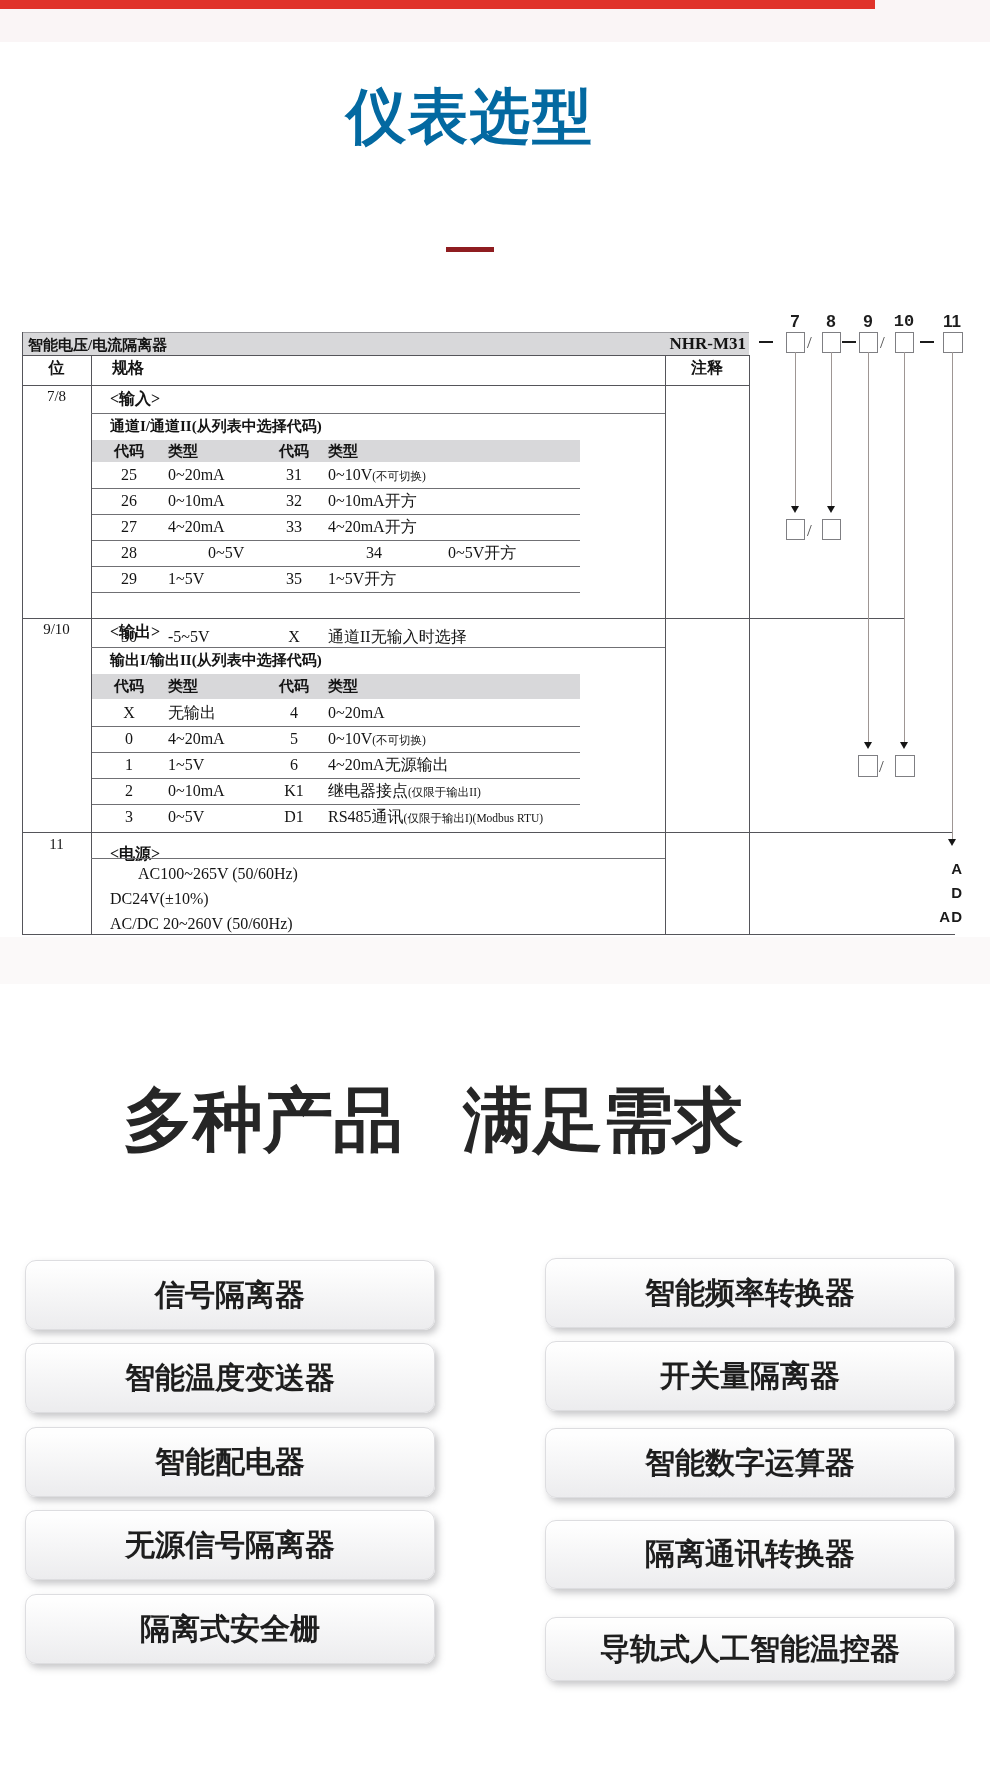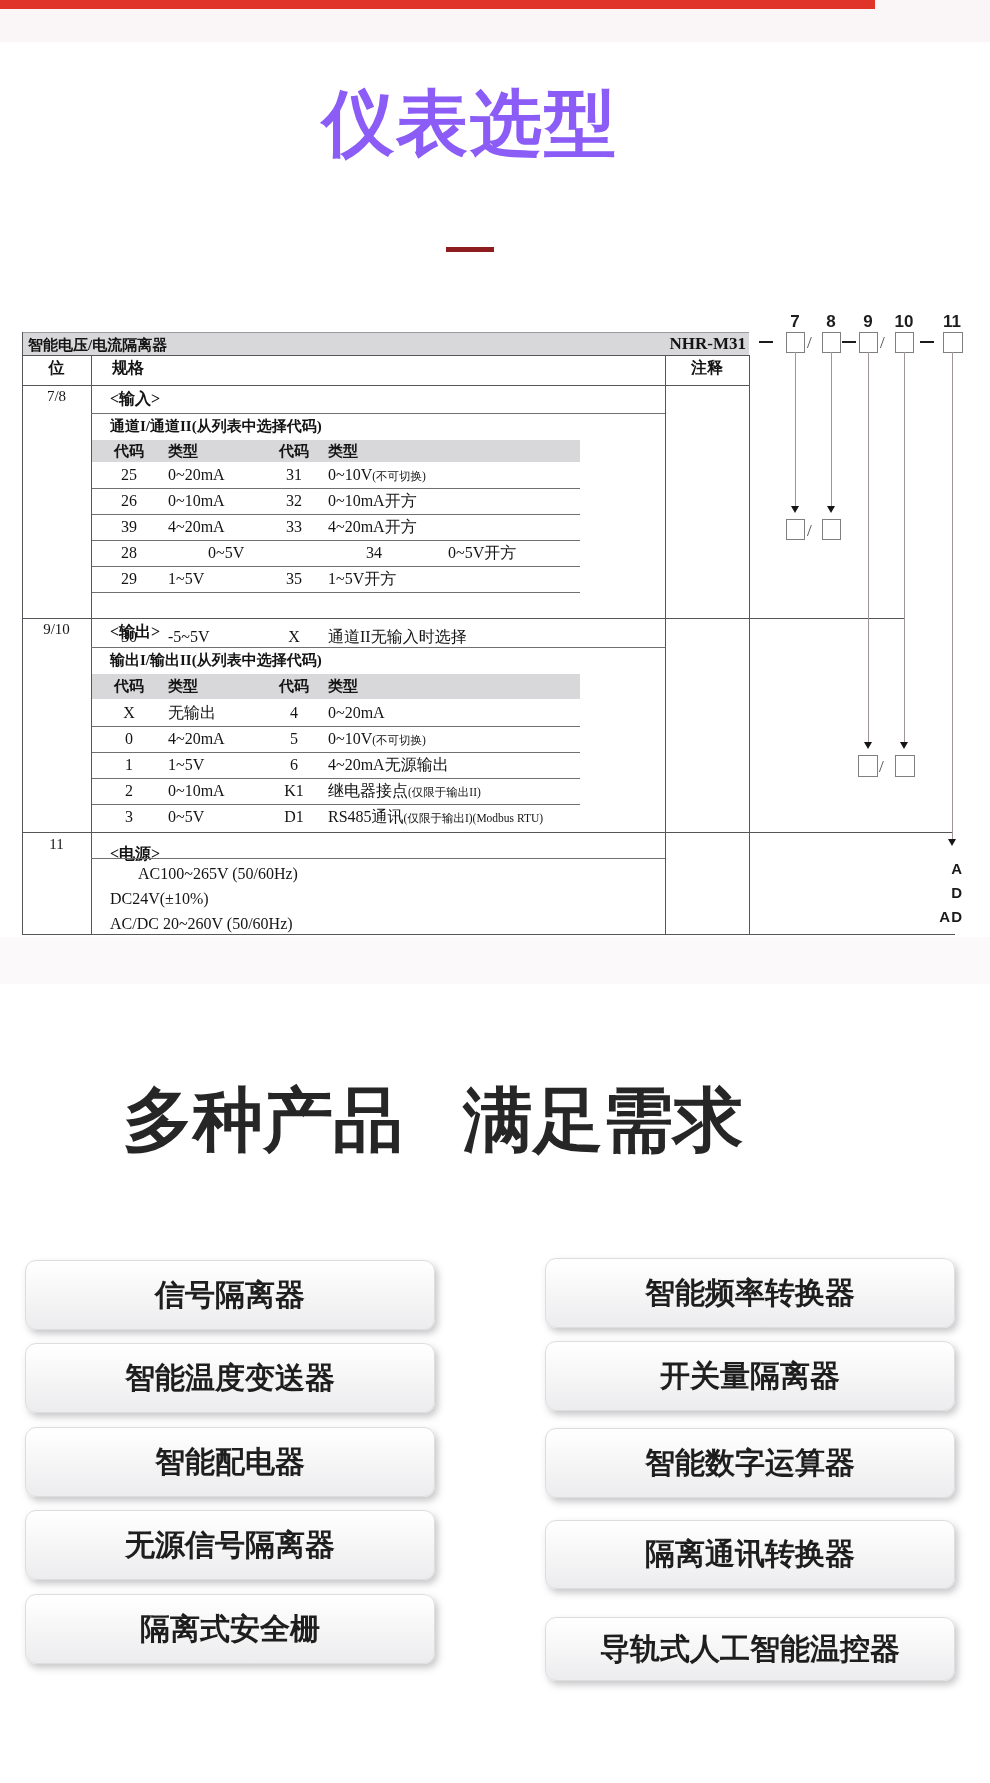--- a/index.html
+++ b/index.html
@@ -5,21 +5,21 @@
   html,body{margin:0;padding:0;background:#fff;}
   #page{position:relative;width:990px;height:1783px;background:#fff;overflow:hidden;
         font-family:"Liberation Serif","DejaVu Serif",serif;color:#141414;}
   .abs{position:absolute;}
   .hl{position:absolute;height:1px;background:#55555a;}
   .vl{position:absolute;width:1px;background:#55555a;}
   .thin{background:#707074;}
   
   #main-title{position:absolute;left:0;top:84px;width:940px;text-align:center;
       font-family:"Liberation Sans","DejaVu Sans",sans-serif;font-weight:bold;
-      font-size:72px;letter-spacing:2px;color:#8b5cf6;line-height:1.1;}
+      font-size:60px;letter-spacing:2px;color:#0369a1;line-height:1.1;}
   #title-dash{position:absolute;left:446px;top:247px;width:48px;height:5px;}
   #sub-title{position:absolute;left:123px;top:1082px;width:620px;display:flex;
       justify-content:space-between;font-family:"Liberation Sans","DejaVu Sans",sans-serif;
       font-weight:bold;font-size:70px;color:#262626;line-height:1.1;}
   
   .tbltitle{position:absolute;left:28px;top:336px;font-weight:bold;font-size:15px;}
   .model{position:absolute;left:600px;top:334px;width:146px;text-align:right;
       font-weight:bold;font-size:17px;}
   .colhdr{position:absolute;font-weight:bold;font-size:16px;}
   .bit{position:absolute;left:22px;width:69px;text-align:center;font-size:15px;}
@@ -109,21 +109,21 @@
     <span class="cc">31</span>
     <span class="ct ct2"><span>0~10V</span><span class="note">(不可切换)</span></span>
   </div>
   <div class="irow bline" style="top:488px;">
     <span class="cc">26</span>
     <span class="ct">0~10mA</span>
     <span class="cc">32</span>
     <span class="ct ct2"><span>0~10mA开方</span><span class="note"></span></span>
   </div>
   <div class="irow bline" style="top:514px;">
-    <span class="cc">39</span>
+    <span class="cc">27</span>
     <span class="ct">4~20mA</span>
     <span class="cc">33</span>
     <span class="ct ct2"><span>4~20mA开方</span><span class="note"></span></span>
   </div>
   <div class="irow bline" style="top:540px;gap:40px;">
     <span class="cc">28</span>
     <span class="ct">0~5V</span>
     <span class="cc">34</span>
     <span class="ct ct2"><span>0~5V开方</span><span class="note"></span></span>
   </div>
@@ -186,21 +186,21 @@
   <div class="bit" style="top:836px;">11</div>
   <div class="tag" style="top:844px;">&lt;电源&gt;</div>
   <div class="hl thin" style="left:91px;top:858px;width:574px;"></div>
   <div class="pwopt" style="top:861px;margin-left:28px;">AC100~265V (50/60Hz)</div>
   <div class="pwopt" style="top:886px;">DC24V(±10%)</div>
   <div class="pwopt" style="top:911px;">AC/DC 20~260V (50/60Hz)</div>
 
   <div class="digit" style="left:780px;top:312px;">7</div>
   <div class="digit" style="left:816px;top:312px;">8</div>
   <div class="digit" style="left:853px;top:312px;">9</div>
-  <div class="digit" style="left:889px;top:312px;">10</div>
+  <div class="digit" style="left:889px;top:312px;font-family:Liberation Mono, monospace;">10</div>
   <div class="digit" style="left:937px;top:312px;">11</div>
 
   <div class="dash" style="left:759px;top:341px;"></div>
   <div class="cbox" style="left:786px;top:332px;"></div>
   <div class="slash" style="left:807px;top:333px;">/</div>
   <div class="cbox" style="left:822px;top:332px;"></div>
   <div class="dash" style="left:842px;top:341px;"></div>
   <div class="cbox" style="left:859px;top:332px;"></div>
   <div class="slash" style="left:880px;top:333px;">/</div>
   <div class="cbox" style="left:895px;top:332px;"></div>

